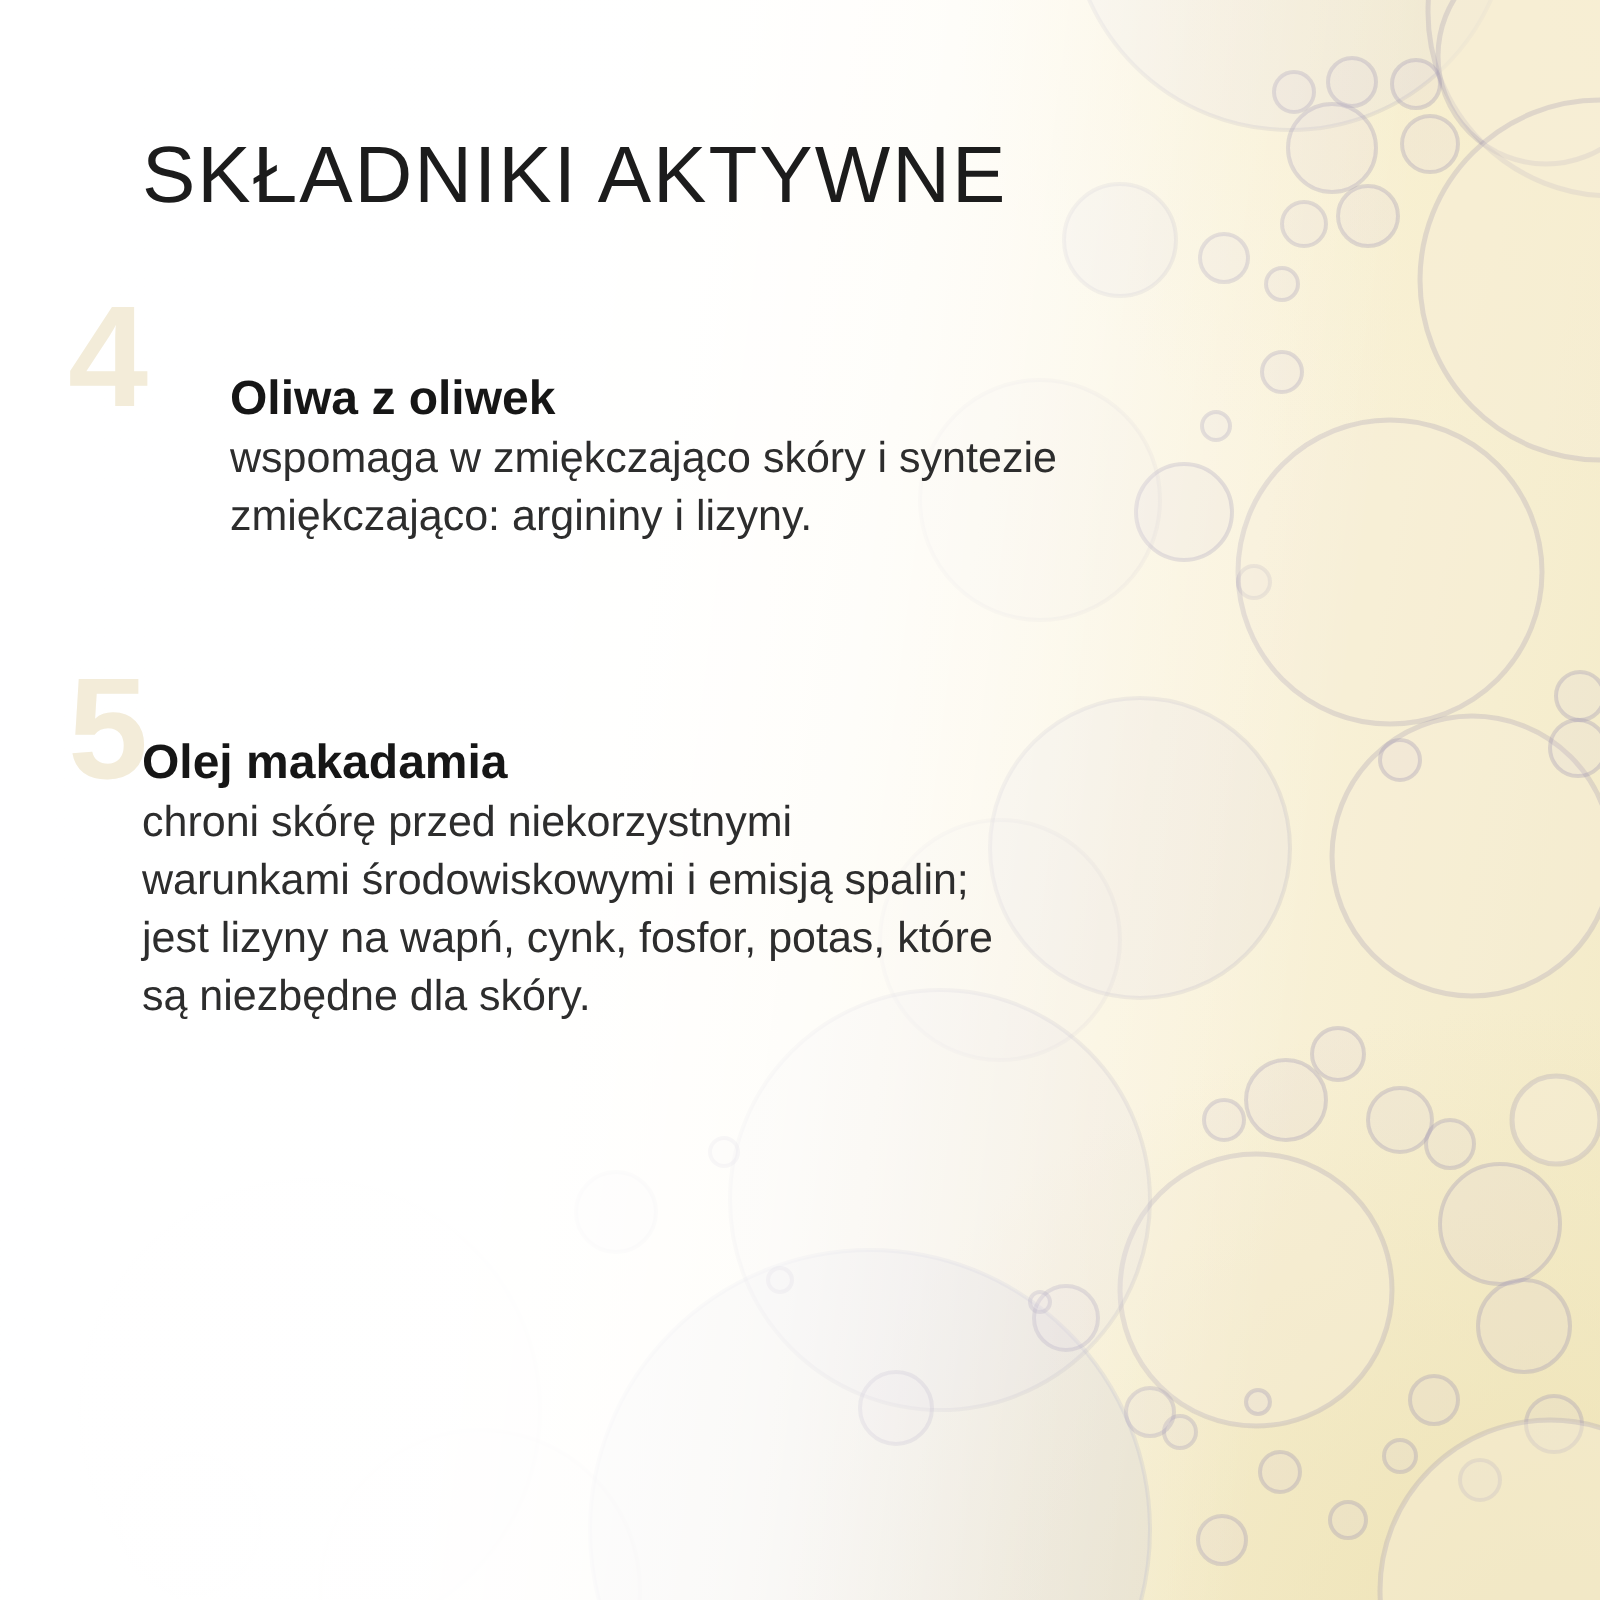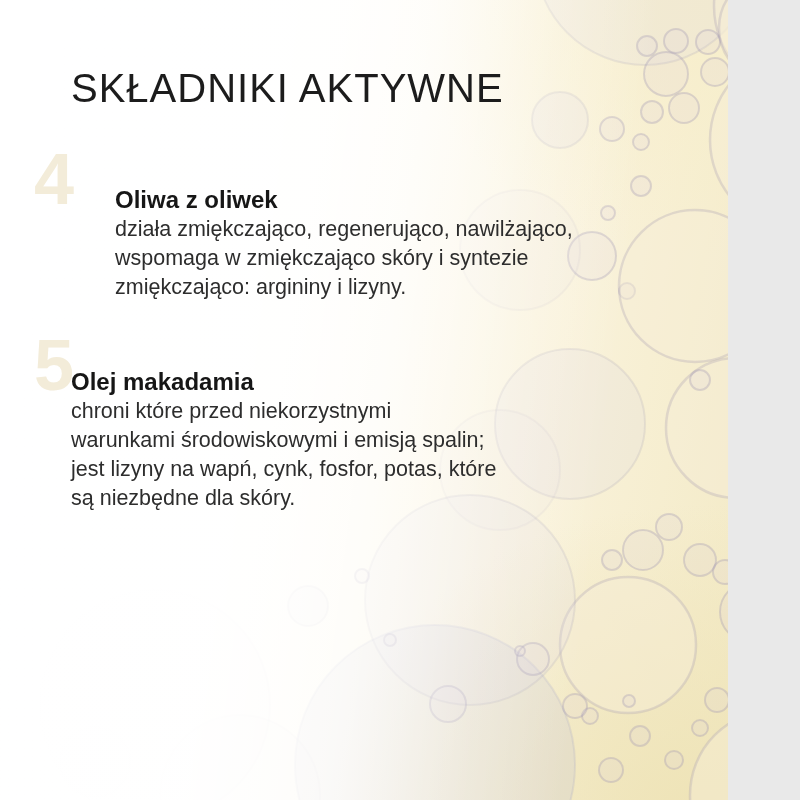--- a/index.html
+++ b/index.html
@@ -1,19 +1,19 @@
 <!DOCTYPE html>
 <html lang="pl"><head>
 <meta charset="utf-8">
 <title>Składniki aktywne</title>
 <style>
   html, body { margin: 0; padding: 0; background: #e9e9e9; }
   .canvas {
     position: relative;
-    width: 728px;
+    width: 800px;
     height: 800px;
     overflow: hidden;
     background: #3b82f6;
     font-family: "Liberation Sans", sans-serif;
   }
   
   .bg {
     position: absolute; inset: 0; z-index: 0;
     background:
       radial-gradient(620px 520px at 96% 102%, rgba(238,227,182,0.95) 0%, rgba(238,227,182,0) 60%),
@@ -144,29 +144,28 @@
   <div class="veil"></div>
 
   <h1 class="page-title">SKŁADNIKI AKTYWNE</h1>
 
   <div class="watermark wm-1">4</div>
   <div class="watermark wm-2">5</div>
 
   <section class="ingredient ingredient-1">
     <h2>Oliwa z oliwek</h2>
     <div class="body">
-      <div class="line">działa zmiękczająco, regenerująco, nawilżająco,</div>
       <div class="line">wspomaga w zmiękczająco skóry i syntezie</div>
       <div class="line">zmiękczająco: argininy i lizyny.</div>
     </div>
   </section>
 
   <section class="ingredient ingredient-2">
     <h2>Olej makadamia</h2>
     <div class="body">
-      <div class="line">chroni które przed niekorzystnymi</div>
+      <div class="line">chroni skórę przed niekorzystnymi</div>
       <div class="line">warunkami środowiskowymi i emisją spalin;</div>
       <div class="line">jest lizyny na wapń, cynk, fosfor, potas, które</div>
       <div class="line">są niezbędne dla skóry.</div>
     </div>
   </section>
 
 </div>
 
 </body></html>

